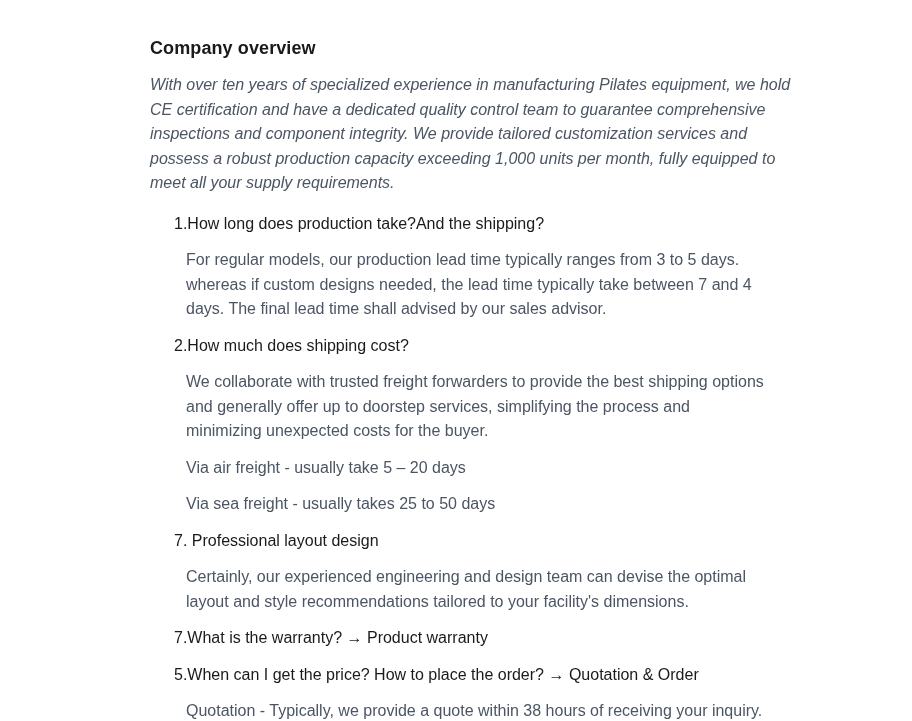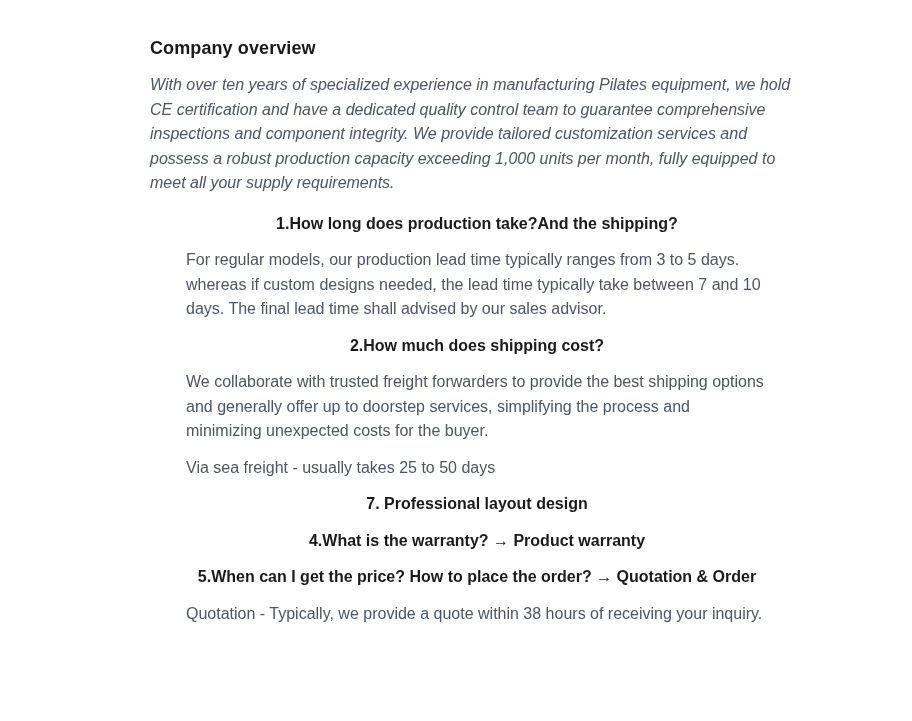--- a/index.html
+++ b/index.html
@@ -31,24 +31,23 @@
   }
   .intro {
     font-size: 16px;
     color: var(--body-color);
     line-height: 24.5px;
     margin-bottom: 16px;
     font-style: italic;
   }
   .faq-question {
     font-size: 16px;
-    font-weight: 700;
+    font-weight: 400;
     color: var(--heading-color);
     line-height: 24.5px;
-    text-align: center;
   }
   .faq-answer p {
     font-size: 16px;
     color: var(--body-color);
     line-height: 24.5px;
   }
 </style>
 </head>
 <body>
 
@@ -56,38 +55,42 @@
 
   <h1 class="page-title">Company overview</h1>
 
   <p class="intro">With over ten years of specialized experience in manufacturing Pilates equipment, we hold CE certification and have a dedicated quality control team to guarantee comprehensive inspections and component integrity. We provide tailored customization services and possess a robust production capacity exceeding 1,000 units per month, fully equipped to meet all your supply requirements.</p>
 
   <div class="faq">
 
     <div class="faq-item">
       <h2 class="faq-question">1.How long does production take?And the shipping?</h2>
       <div class="faq-answer">
-        <p>For regular models, our production lead time typically ranges from 3 to 5 days. whereas if custom designs needed, the lead time typically take between 7 and 10 days. The final lead time shall advised by our sales advisor.</p>
+        <p>For regular models, our production lead time typically ranges from 3 to 5 days. whereas if custom designs needed, the lead time typically take between 7 and 4 days. The final lead time shall advised by our sales advisor.</p>
       </div>
     </div>
 
     <div class="faq-item">
       <h2 class="faq-question">2.How much does shipping cost?</h2>
       <div class="faq-answer">
         <p>We collaborate with trusted freight forwarders to provide the best shipping options and generally offer up to doorstep services, simplifying the process and minimizing unexpected costs for the buyer.</p>
+        <p>Via air freight - usually take 5 – 20 days</p>
         <p>Via sea freight - usually takes 25 to 50 days</p>
       </div>
     </div>
 
     <div class="faq-item">
       <h2 class="faq-question">7. Professional layout design</h2>
+      <div class="faq-answer">
+        <p>Certainly, our experienced engineering and design team can devise the optimal layout and style recommendations tailored to your facility's dimensions.</p>
+      </div>
     </div>
 
     <div class="faq-item">
-      <h2 class="faq-question">4.What is the warranty? → Product warranty</h2>
+      <h2 class="faq-question">7.What is the warranty? → Product warranty</h2>
     </div>
 
     <div class="faq-item">
       <h2 class="faq-question">5.When can I get the price? How to place the order? → Quotation &amp; Order</h2>
       <div class="faq-answer">
         <p>Quotation - Typically, we provide a quote within 38 hours of receiving your inquiry.</p>
       </div>
     </div>
 
   </div>

